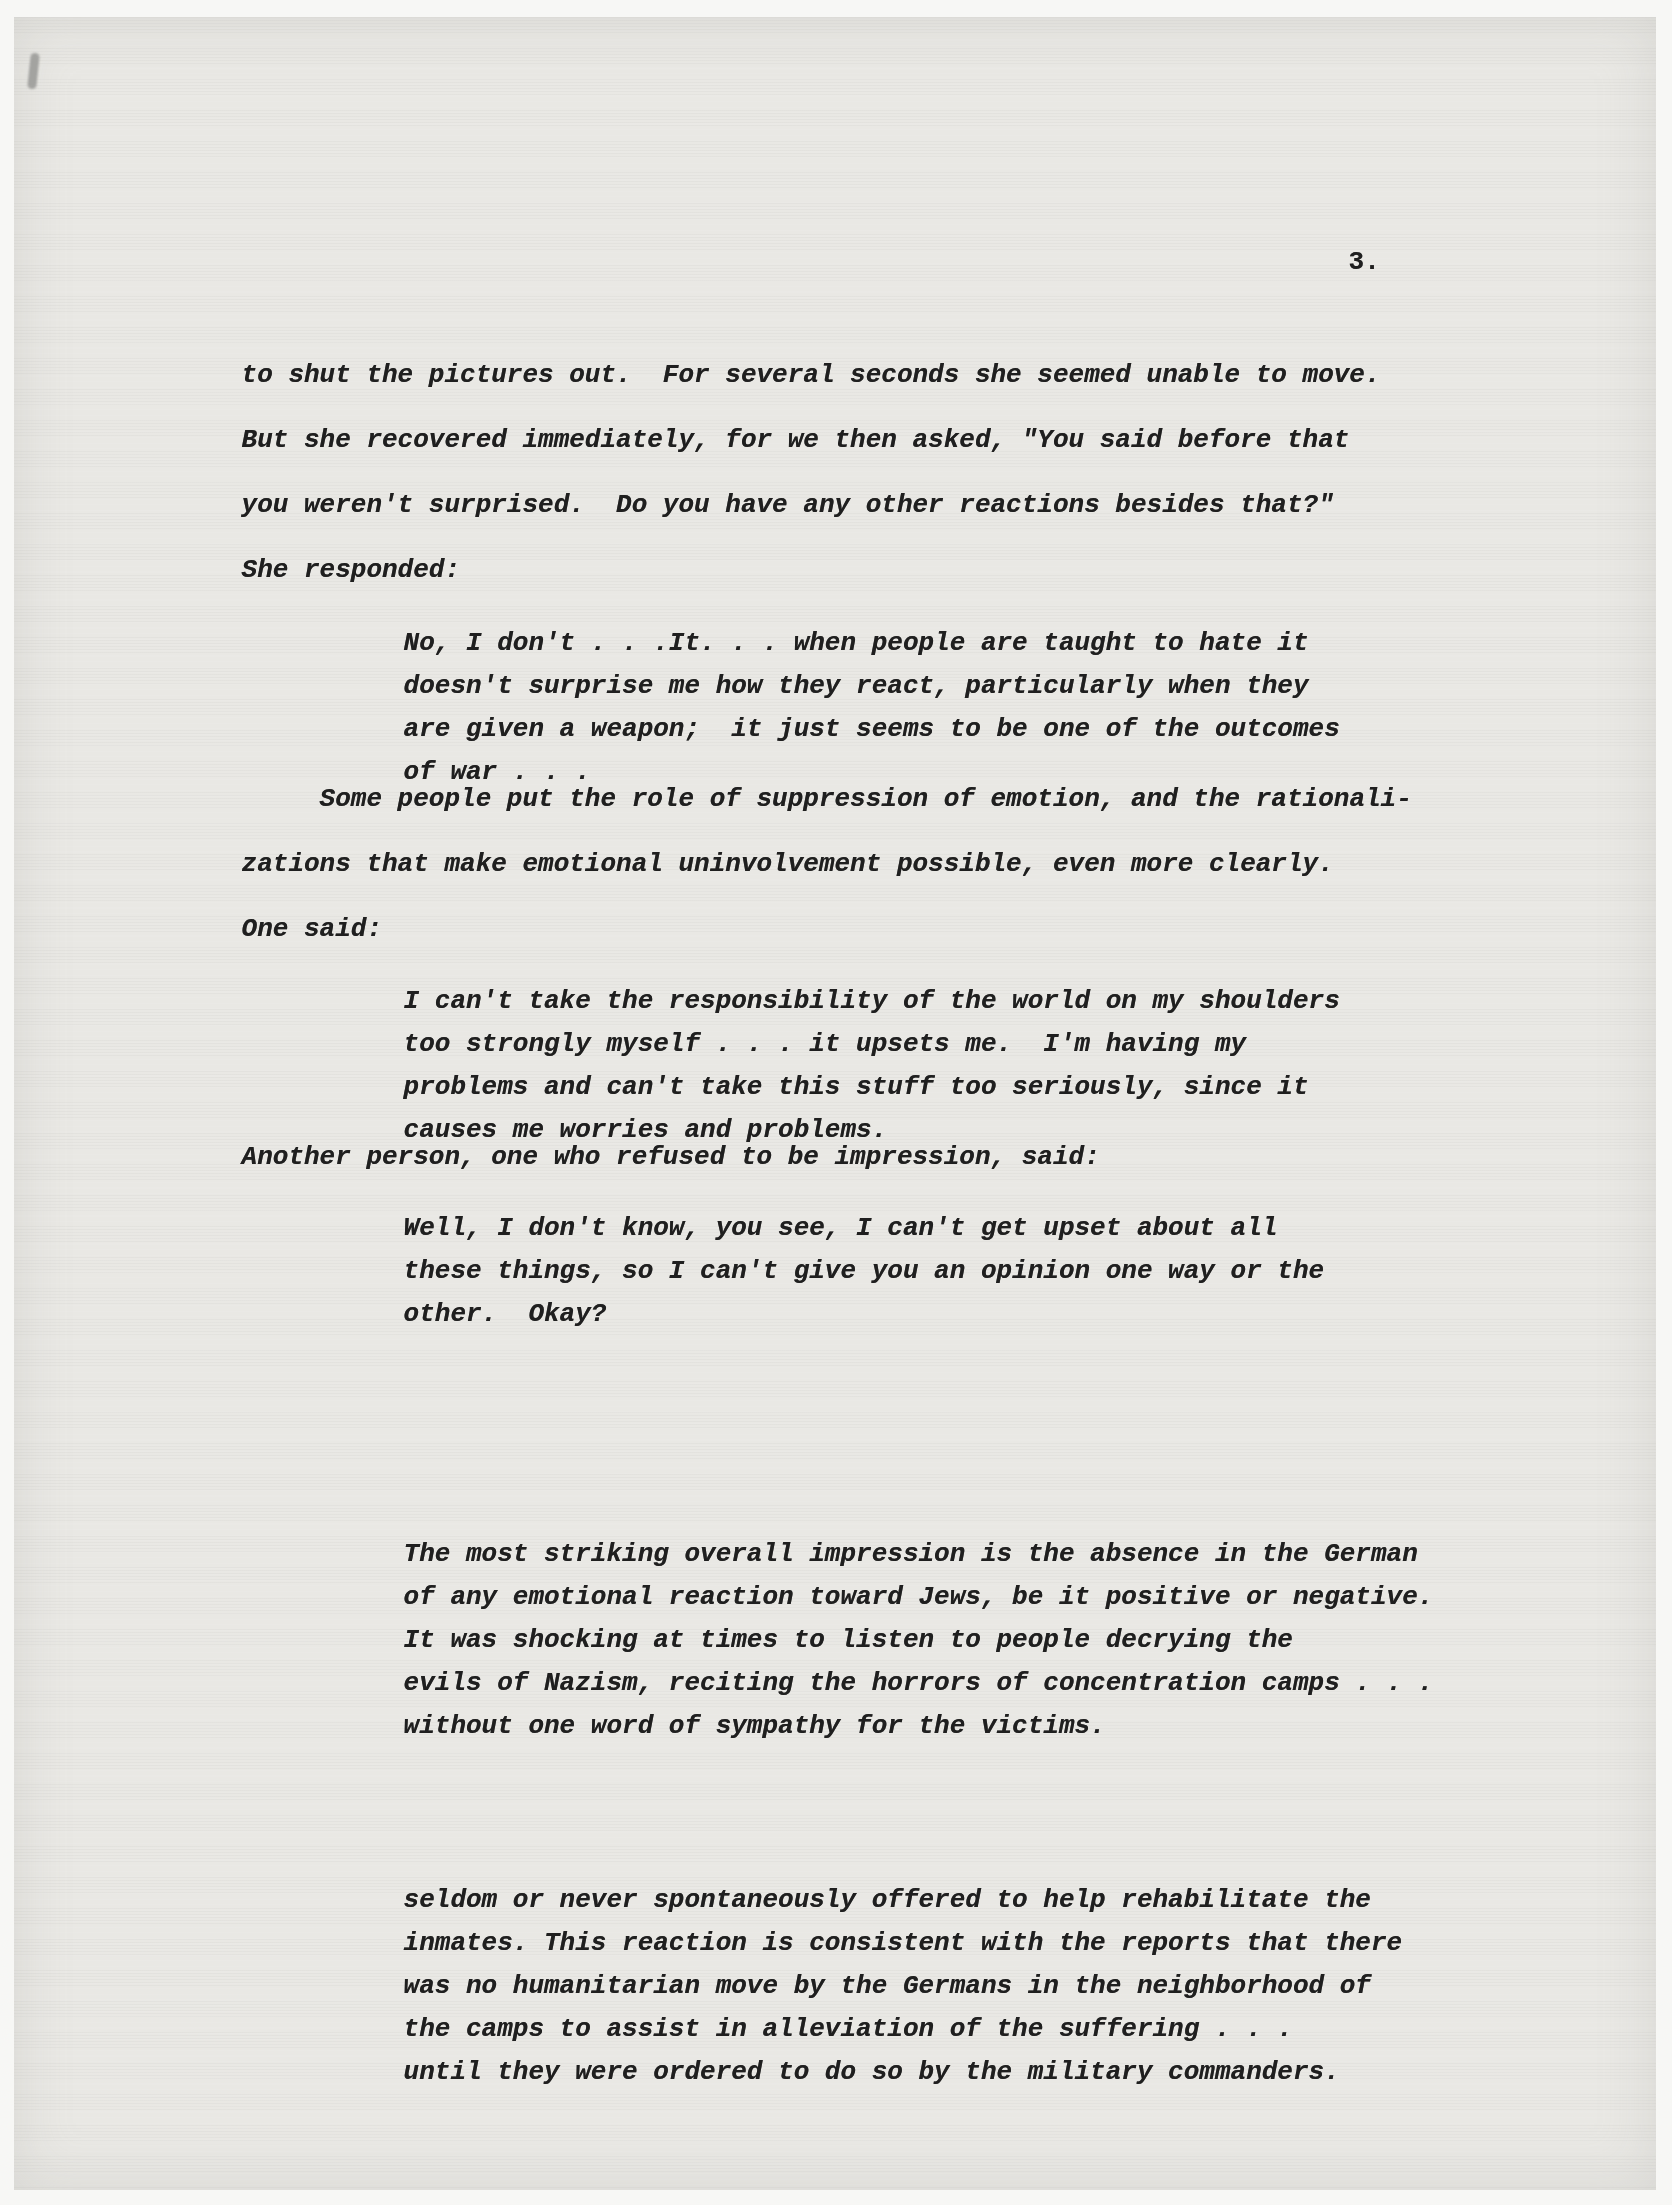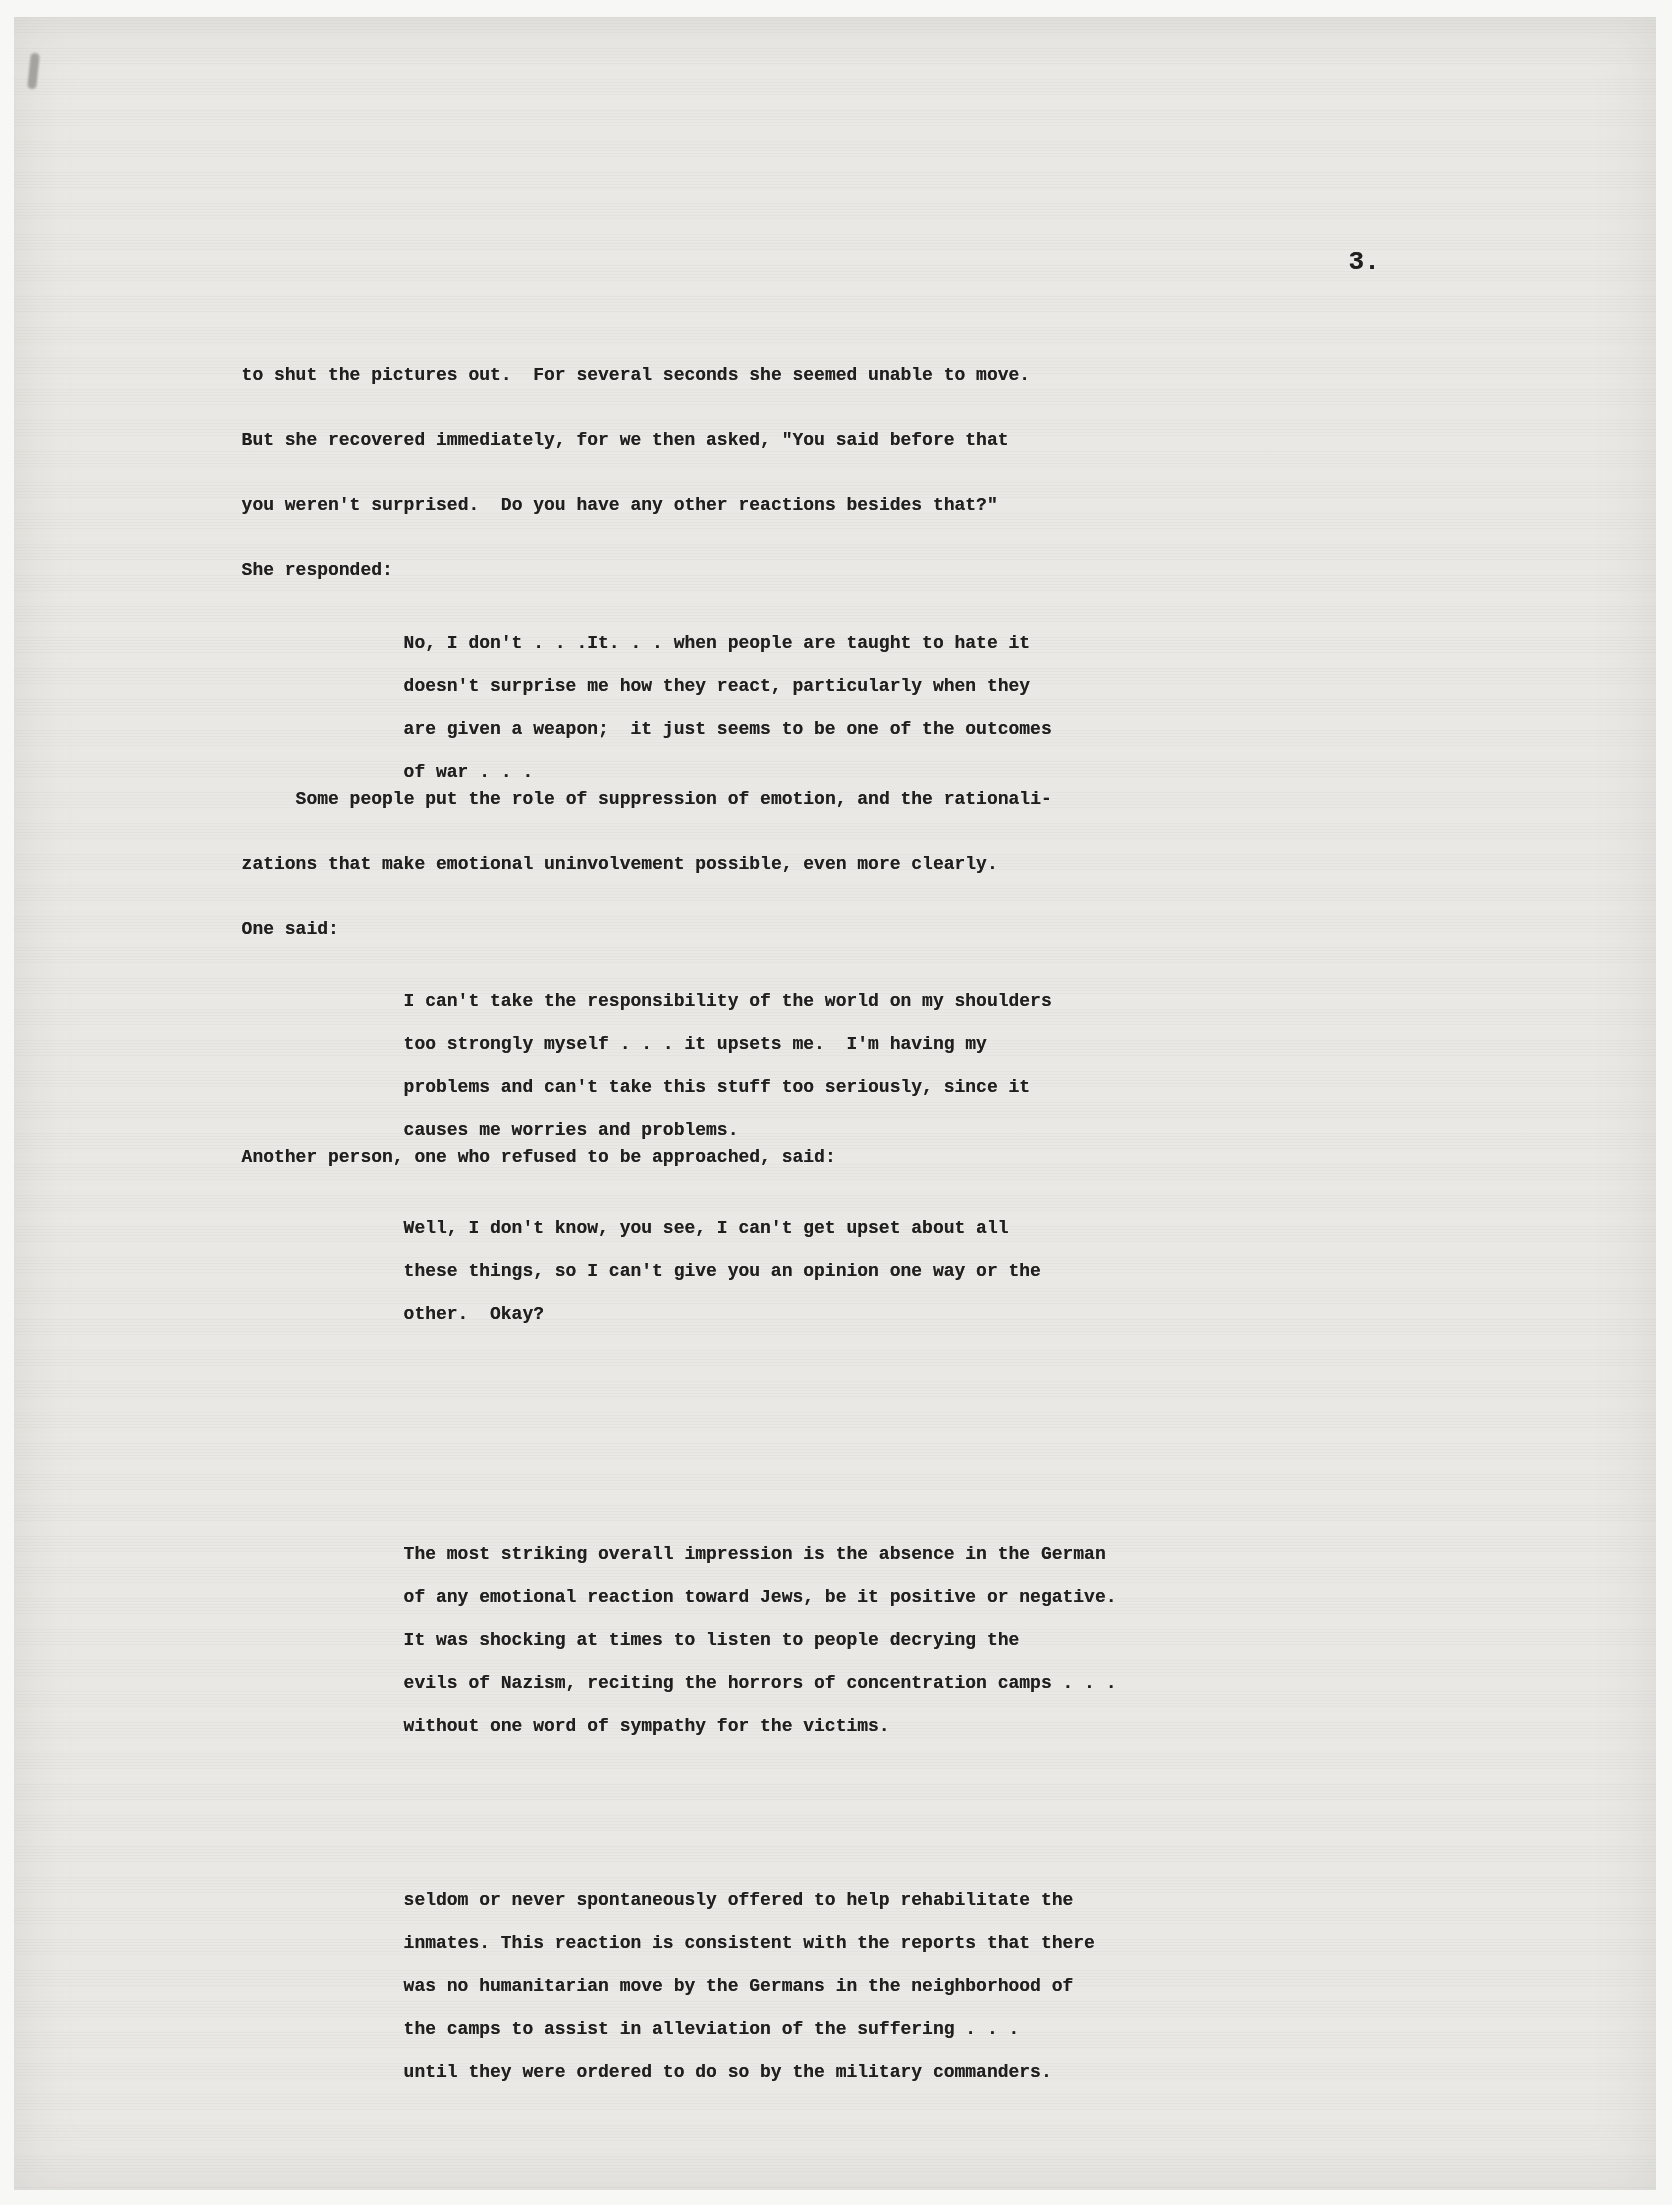--- a/index.html
+++ b/index.html
@@ -34,26 +34,27 @@
     width: 9.3px;
     height: 36px;
     background: #a3a3a0;
     border-radius: 4.3px;
     transform: rotate(6deg);
     filter: blur(1.2px);
   }
   .block {
     position: absolute;
     font-family: "Liberation Mono", "DejaVu Sans Mono", monospace;
-    font-size: 18px;
+    font-size: 26px;
     font-weight: 700;
     color: #1f1f1f;
     white-space: pre-wrap;
     letter-spacing: 0px;
     text-shadow: 0 0 0.6px rgba(25,25,25,0.65);
+    font-style: italic;
   }
   .paragraph {
     left: 228px;
     width: 1192px;
     line-height: 65px;
   }
   .quote {
     left: 390px;
     width: 1037px;
     line-height: 43px;
@@ -89,21 +90,21 @@
 
   <div class="block paragraph" style="top:750px">     Some people put the role of suppression of emotion, and the rationali-
 zations that make emotional uninvolvement possible, even more clearly.
 One said:</div>
 
   <div class="block quote" style="top:963px">I can't take the responsibility of the world on my shoulders
 too strongly myself . . . it upsets me.  I'm having my
 problems and can't take this stuff too seriously, since it
 causes me worries and problems.</div>
 
-  <div class="block paragraph" style="top:1108px">Another person, one who refused to be approached, said:</div>
+  <div class="block paragraph" style="top:1108px">Another person, one who refused to be impression, said:</div>
 
   <div class="block quote" style="top:1190px">Well, I don't know, you see, I can't get upset about all
 these things, so I can't give you an opinion one way or the
 other.  Okay?</div>
 
 
   <div class="block quote" style="top:1516px">The most striking overall impression is the absence in the German
 of any emotional reaction toward Jews, be it positive or negative.
 It was shocking at times to listen to people decrying the
 evils of Nazism, reciting the horrors of concentration camps . . .

